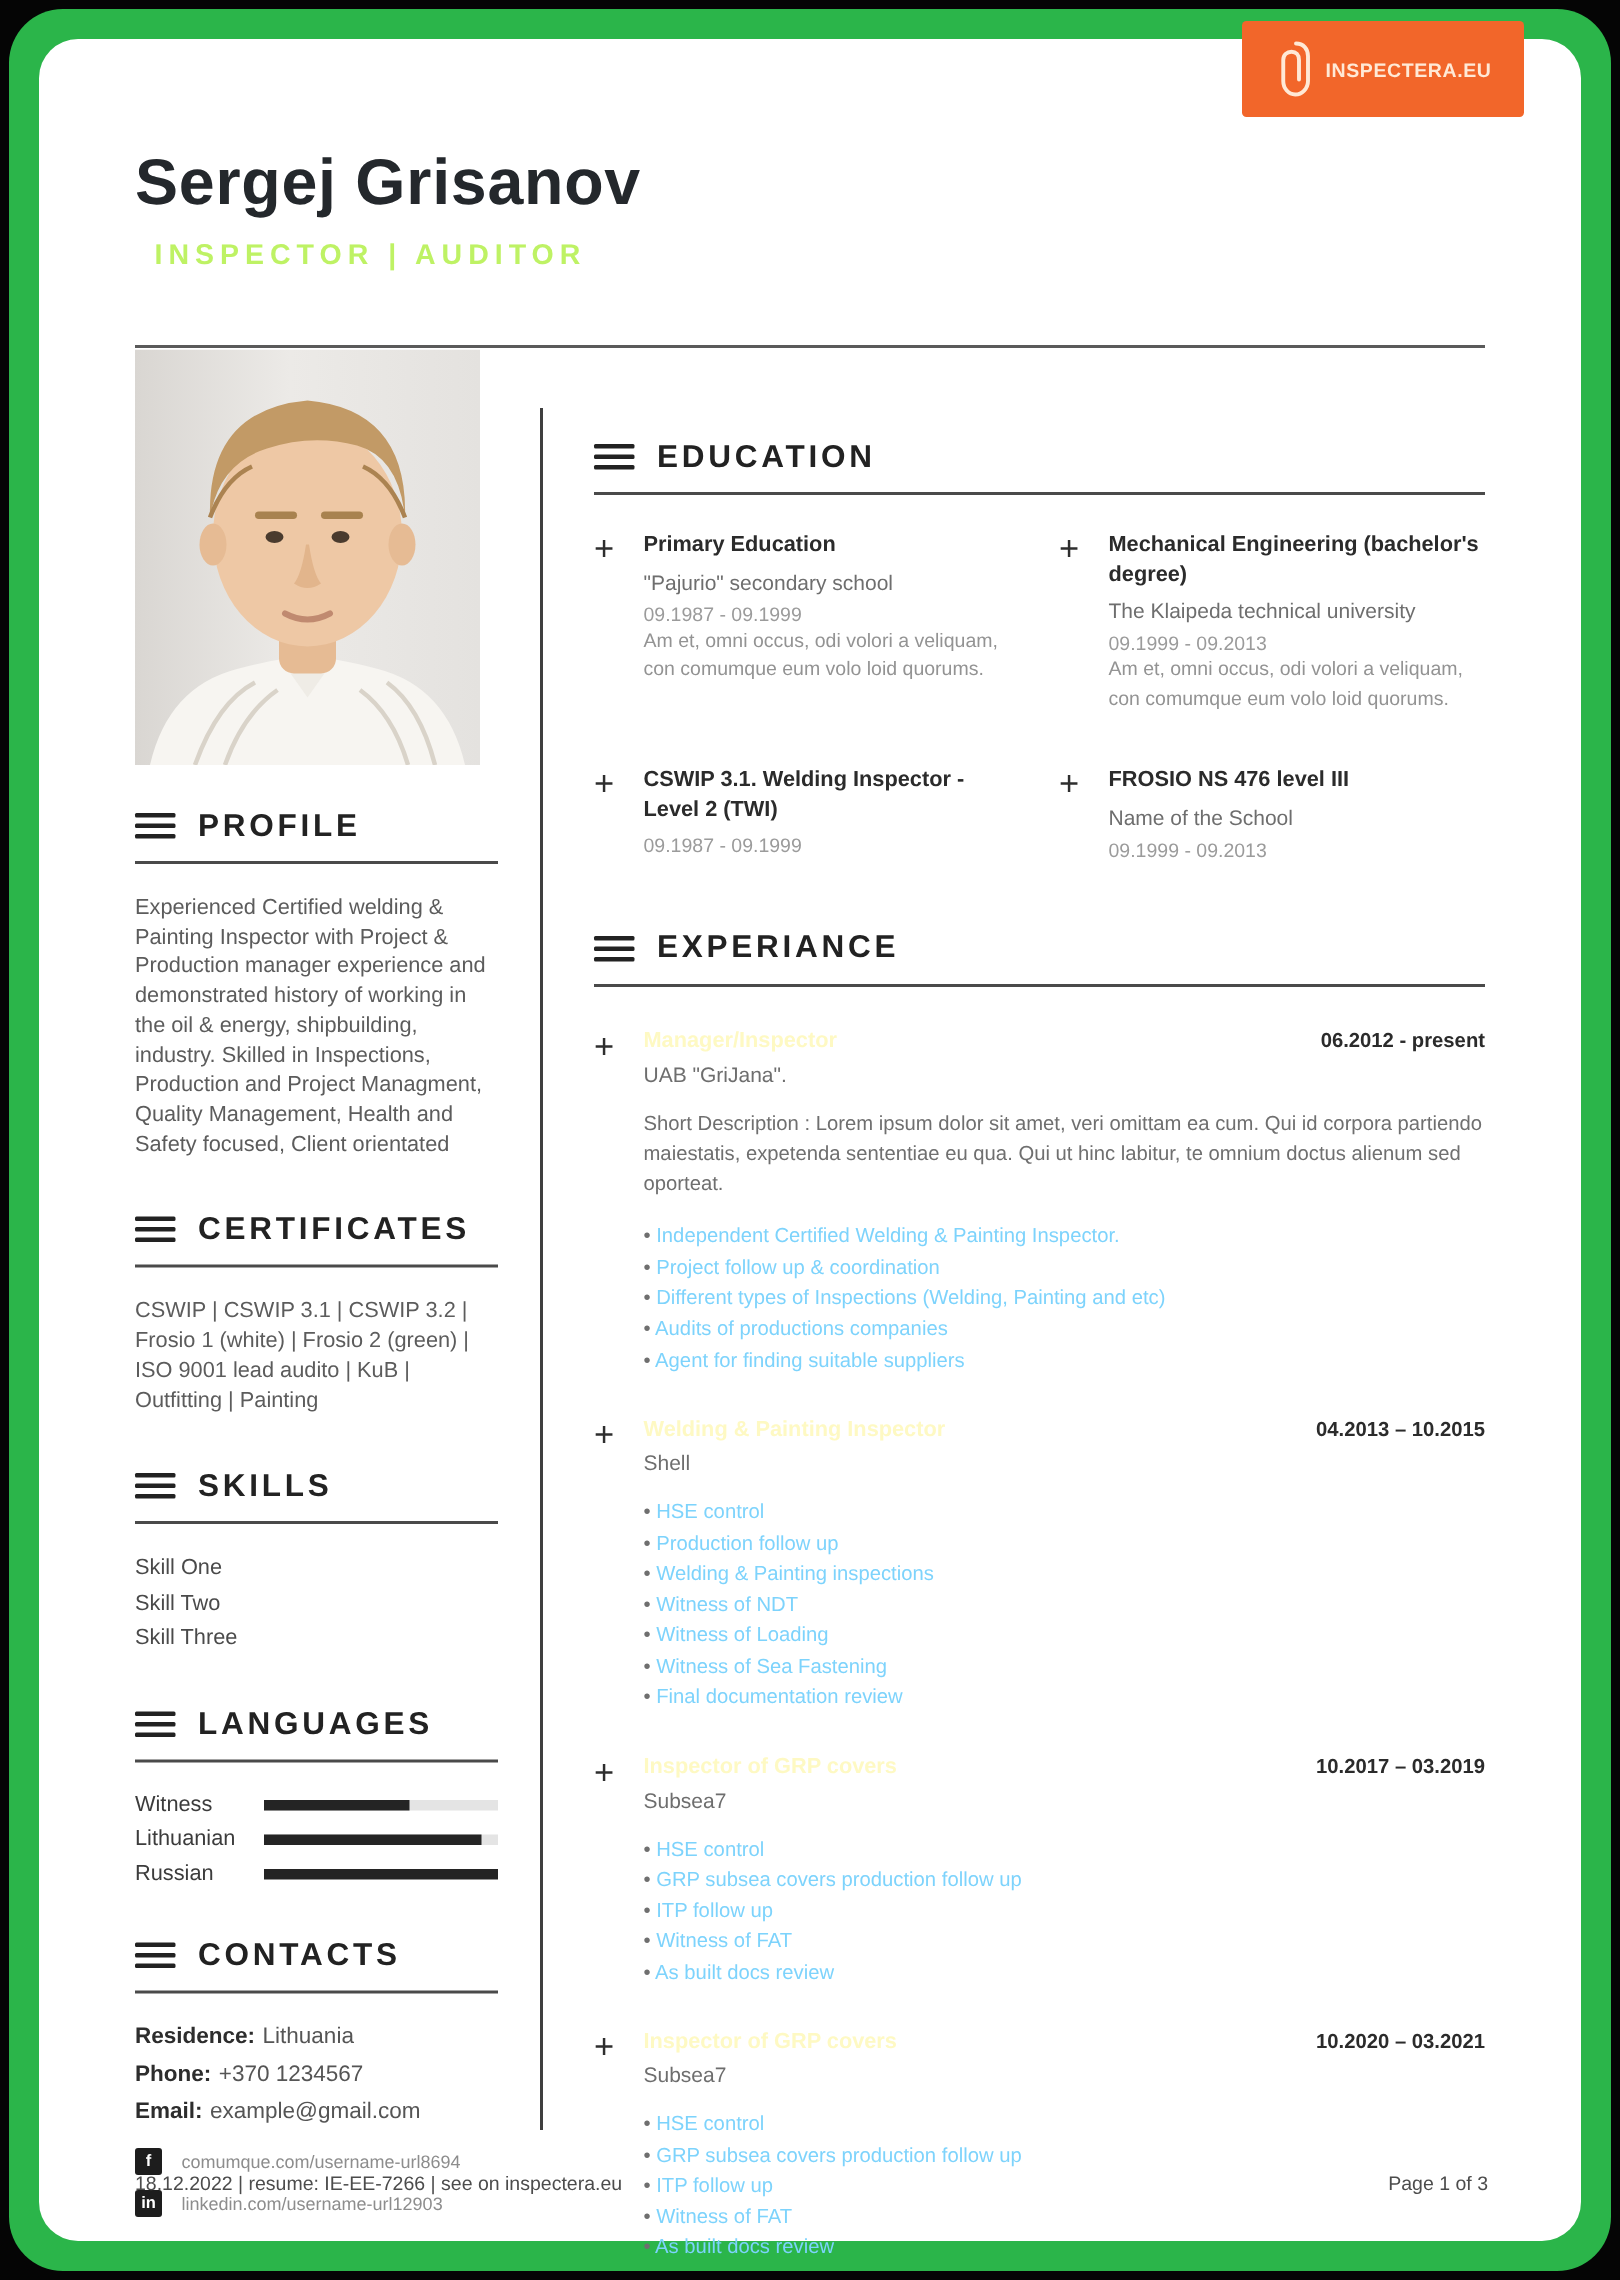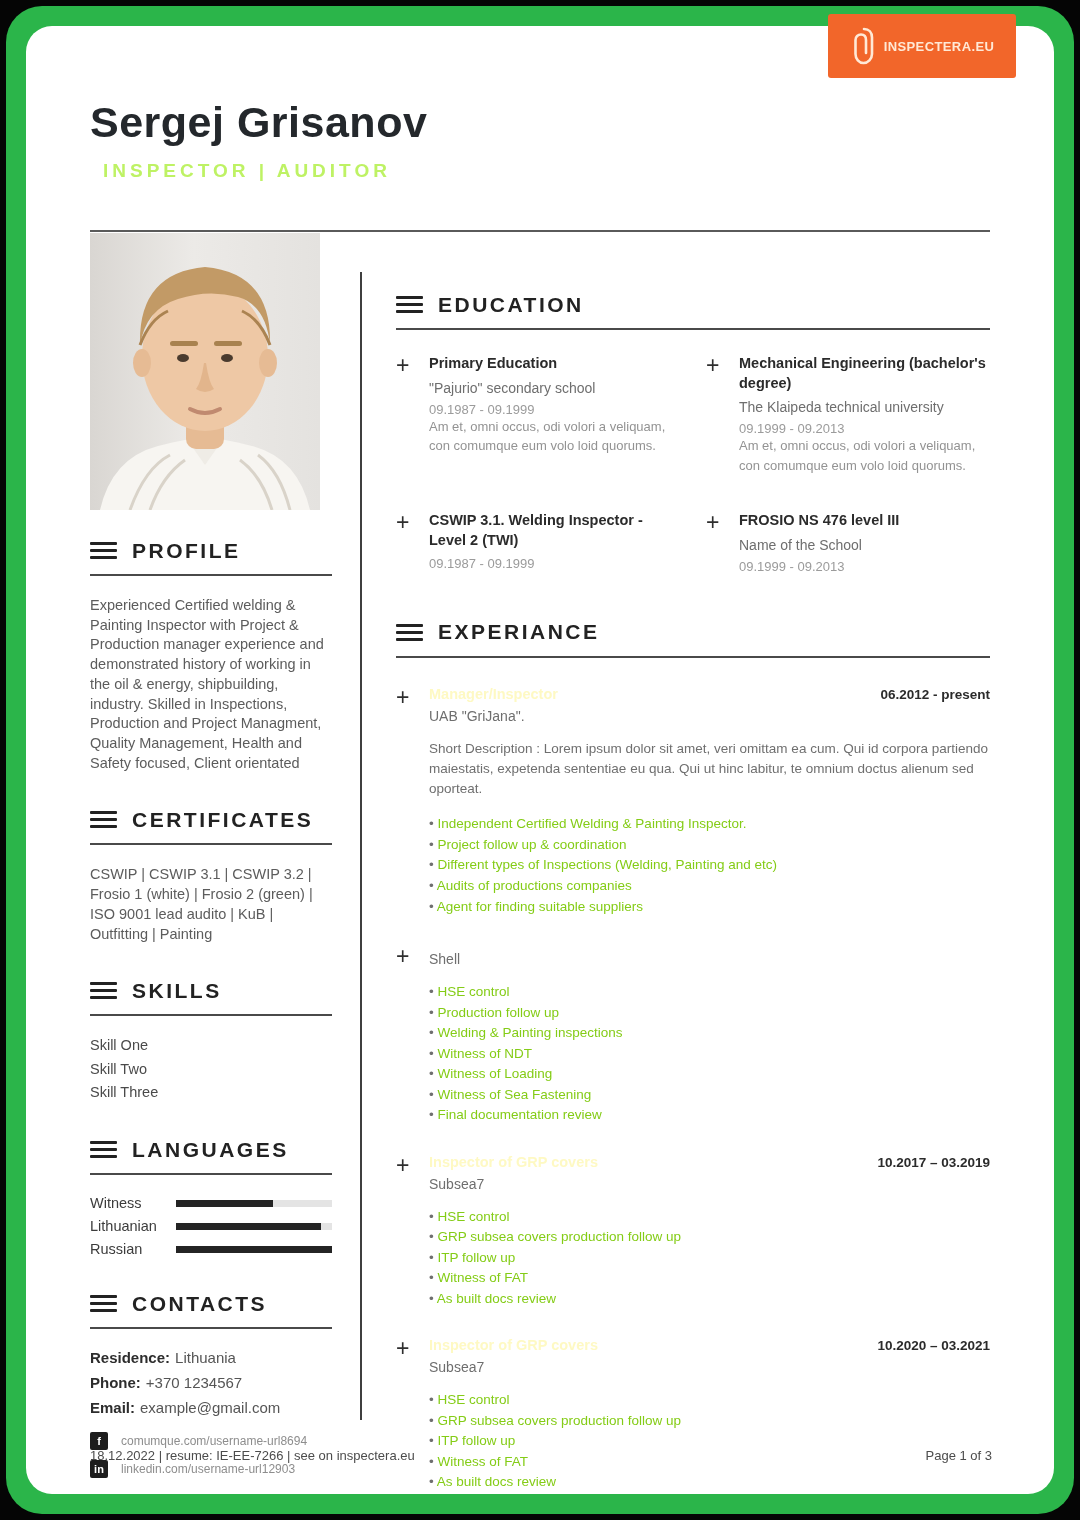--- a/index.html
+++ b/index.html
@@ -65,21 +65,21 @@
 
   .exp-section{margin-top:46px;}
   .exp-item{display:flex;gap:13px;margin-top:28px;}
   .exp-body{flex:1;}
   .exp-top{display:flex;justify-content:space-between;align-items:baseline;}
   .exp-title{font-weight:700;font-size:14.5px;color:#fef9c3;}
   .exp-date{font-weight:700;font-size:13.5px;color:#2b2b2b;white-space:nowrap;}
   .exp-co{font-size:14px;color:#6e6e6e;margin-top:6px;}
   .exp-desc{font-size:13.5px;color:#6f6f6f;margin-top:15px;line-height:1.5;}
   .exp-bullets{margin:15px 0 0 0;padding:0;}
-  .exp-bullets li{list-style:none;font-size:13.5px;color:#84cc16;line-height:1.52;}
+  .exp-bullets li{list-style:none;font-size:13.5px;color:#7dd3fc;line-height:1.52;}
   .exp-bullets li::before{content:"•  ";color:#6f6f6f;}
 
   
   .footer{position:absolute;left:90px;right:88px;top:1448px;display:flex;justify-content:space-between;}
   .footer div{font-size:13px;color:#4c4c4c;}
 </style>
 </head>
 <body>
 
 <div class="frame"></div>
@@ -320,20 +320,24 @@
           <li>Different types of Inspections (Welding, Painting and etc)</li>
           <li>Audits of productions companies</li>
           <li>Agent for finding suitable suppliers</li>
         </ul>
       </div>
     </div>
 
     <div class="exp-item">
       <div class="plus">+</div>
       <div class="exp-body">
+        <div class="exp-top">
+          <div class="exp-title">Welding &amp; Painting Inspector</div>
+          <div class="exp-date">04.2013 – 10.2015</div>
+        </div>
         <div class="exp-co">Shell</div>
         <ul class="exp-bullets">
           <li>HSE control</li>
           <li>Production follow up</li>
           <li>Welding &amp; Painting inspections</li>
           <li>Witness of NDT</li>
           <li>Witness of Loading</li>
           <li>Witness of Sea Fastening</li>
           <li>Final documentation review</li>
         </ul>

